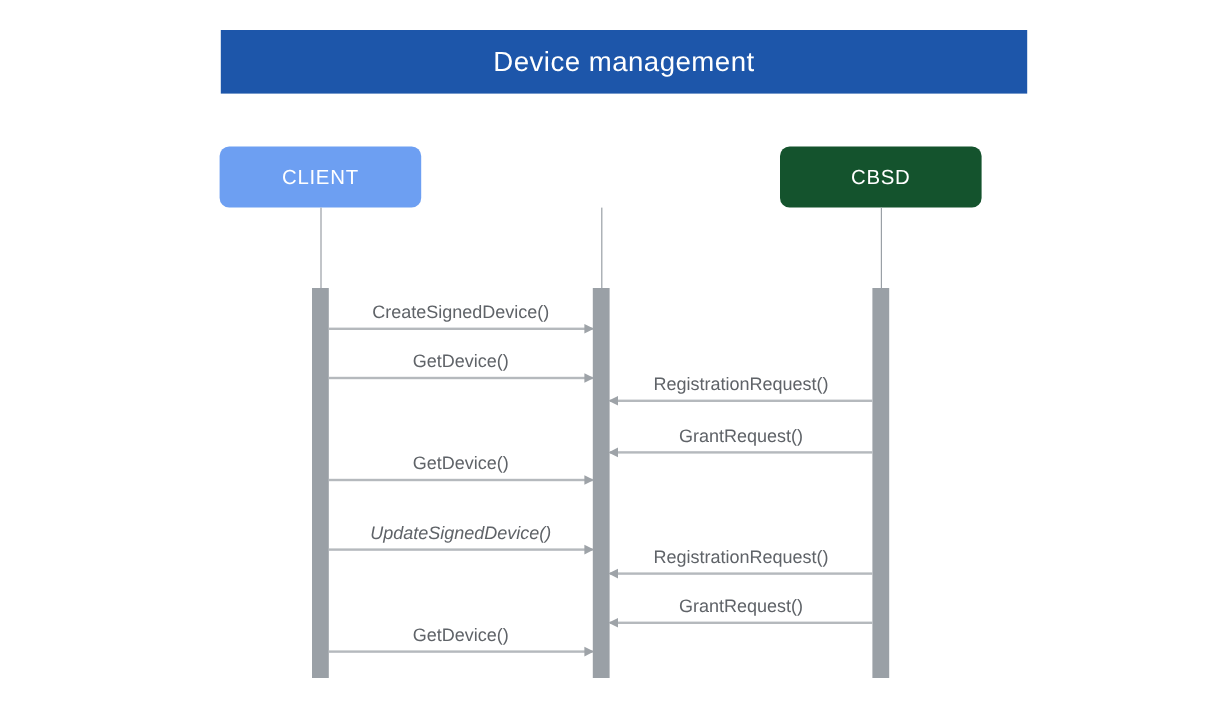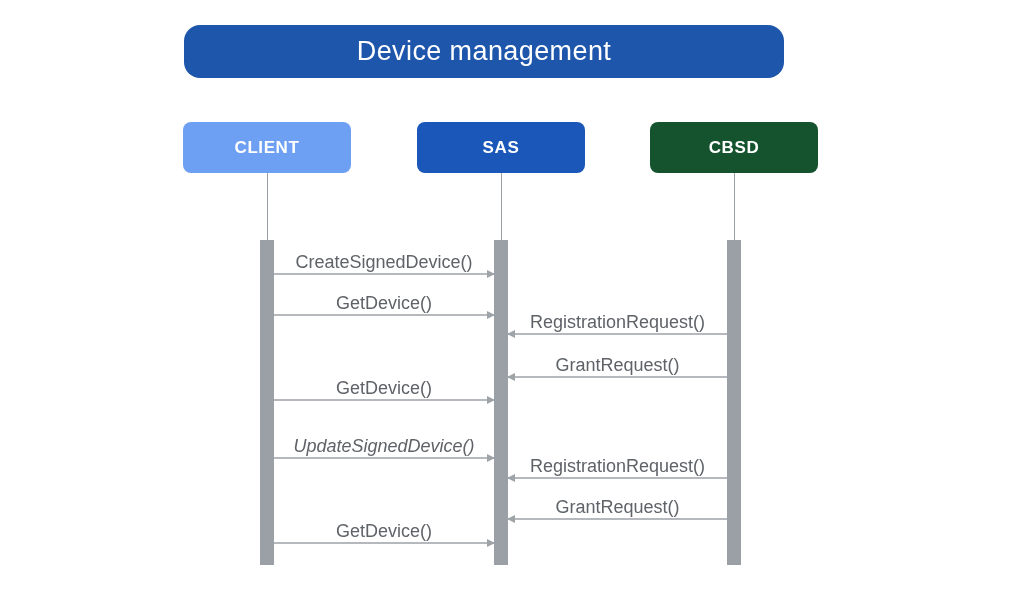--- a/index.html
+++ b/index.html
@@ -8,54 +8,54 @@
   .canvas {
     position: relative;
     width: 1024px;
     height: 600px;
     background: #ffffff;
     overflow: hidden;
   }
   .title-bar {
     position: absolute;
     left: 184px; top: 25px;
-    width: 600px; height: 53px;
-    border-radius: 16px;
+    width: 672px; height: 53px;
+    border-radius: 0;
     color: #ffffff;
-    font-size: 27px;
+    font-size: 23px;
     letter-spacing: 0.4px;
     display: flex; align-items: center; justify-content: center;
   }
   .actor {
     position: absolute;
     top: 122px;
     width: 168px; height: 51px;
     border-radius: 8px;
     color: #ffffff;
     font-size: 17px;
-    font-weight: bold;
+    font-weight: normal;
     letter-spacing: 0.6px;
     display: flex; align-items: center; justify-content: center;
   }
   .lifeline {
     position: absolute;
     width: 1px;
     top: 173px;
     height: 67px;
   }
   .activation {
     position: absolute;
     width: 14px;
     top: 240px;
     height: 325px;
   }
   .msg-label {
     position: absolute;
     transform: translateX(-50%);
-    font-size: 18px;
+    font-size: 15px;
     white-space: nowrap;
   }
   .msg-line {
     position: absolute;
     height: 2px;
   }
   .arrowhead {
     position: absolute;
     width: 0; height: 0;
     top: -3px;
@@ -67,21 +67,20 @@
 </style>
 </head>
 <body>
 
 <div class="canvas" id="canvas" style="background: rgb(255, 255, 255);">
   <div class="title-bar" style="background: rgb(29, 86, 170); color: rgb(255, 255, 255);">Device management</div>
 
 <div class="actor" style="left: 183px; background: rgb(109, 159, 242); color: rgb(255, 255, 255);">CLIENT</div>
     <div class="lifeline" style="left: 267px; background: rgb(154, 160, 166);"></div>
     <div class="activation" style="left: 260px; background: rgb(154, 160, 166);"></div>
-    <div class="actor" style="left: 417px; background: rgb(26, 87, 184); color: rgb(255, 255, 255);">SAS</div>
     <div class="lifeline" style="left: 501px; background: rgb(154, 160, 166);"></div>
     <div class="activation" style="left: 494px; background: rgb(154, 160, 166);"></div>
     <div class="actor" style="left: 650px; background: #14532d; color: rgb(255, 255, 255);">CBSD</div>
     <div class="lifeline" style="left: 734px; background: rgb(154, 160, 166);"></div>
     <div class="activation" style="left: 727px; background: rgb(154, 160, 166);"></div>
     <div class="msg-line" style="left: 274px; width: 220px; top: 273px; background: rgb(181, 185, 189);">
       <div class="arrowhead right" style="border-left: 8px solid rgb(158, 163, 168);"></div>
     </div>
     <div class="msg-label" style="left: 384px; top: 252px; color: rgb(95, 99, 104);">CreateSignedDevice()</div>
     <div class="msg-line" style="left: 274px; width: 220px; top: 314px; background: rgb(181, 185, 189);">

